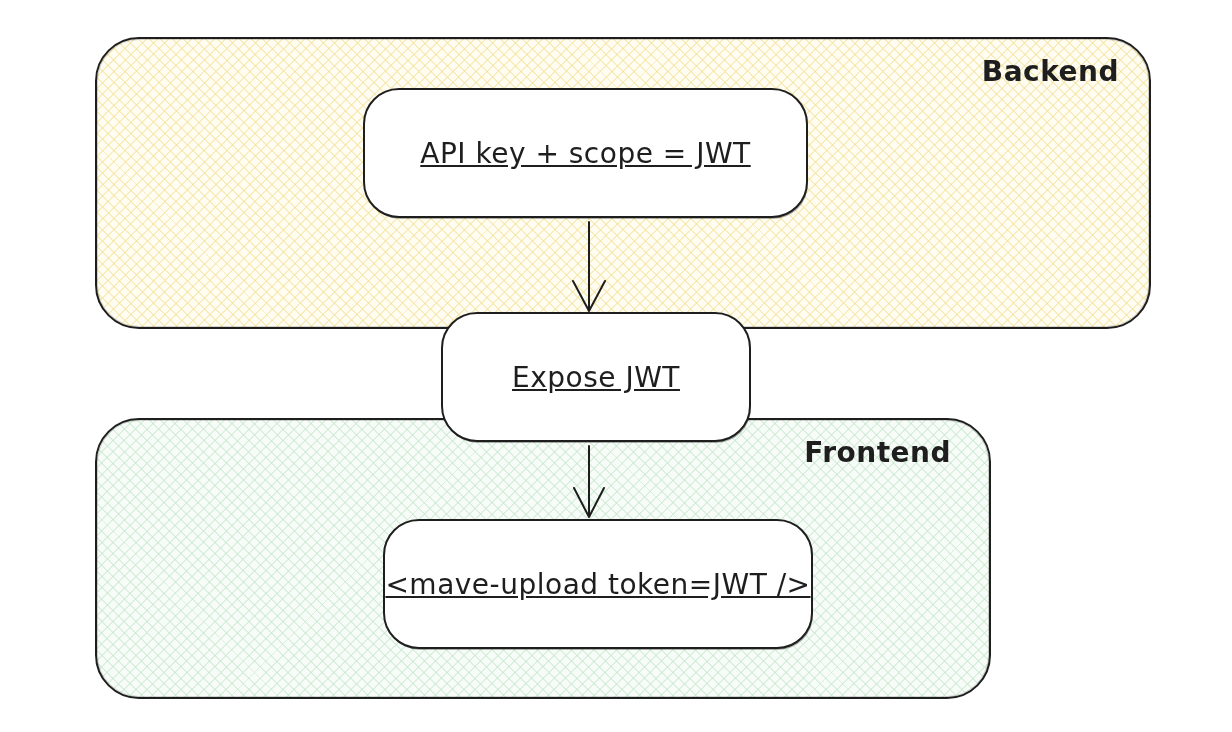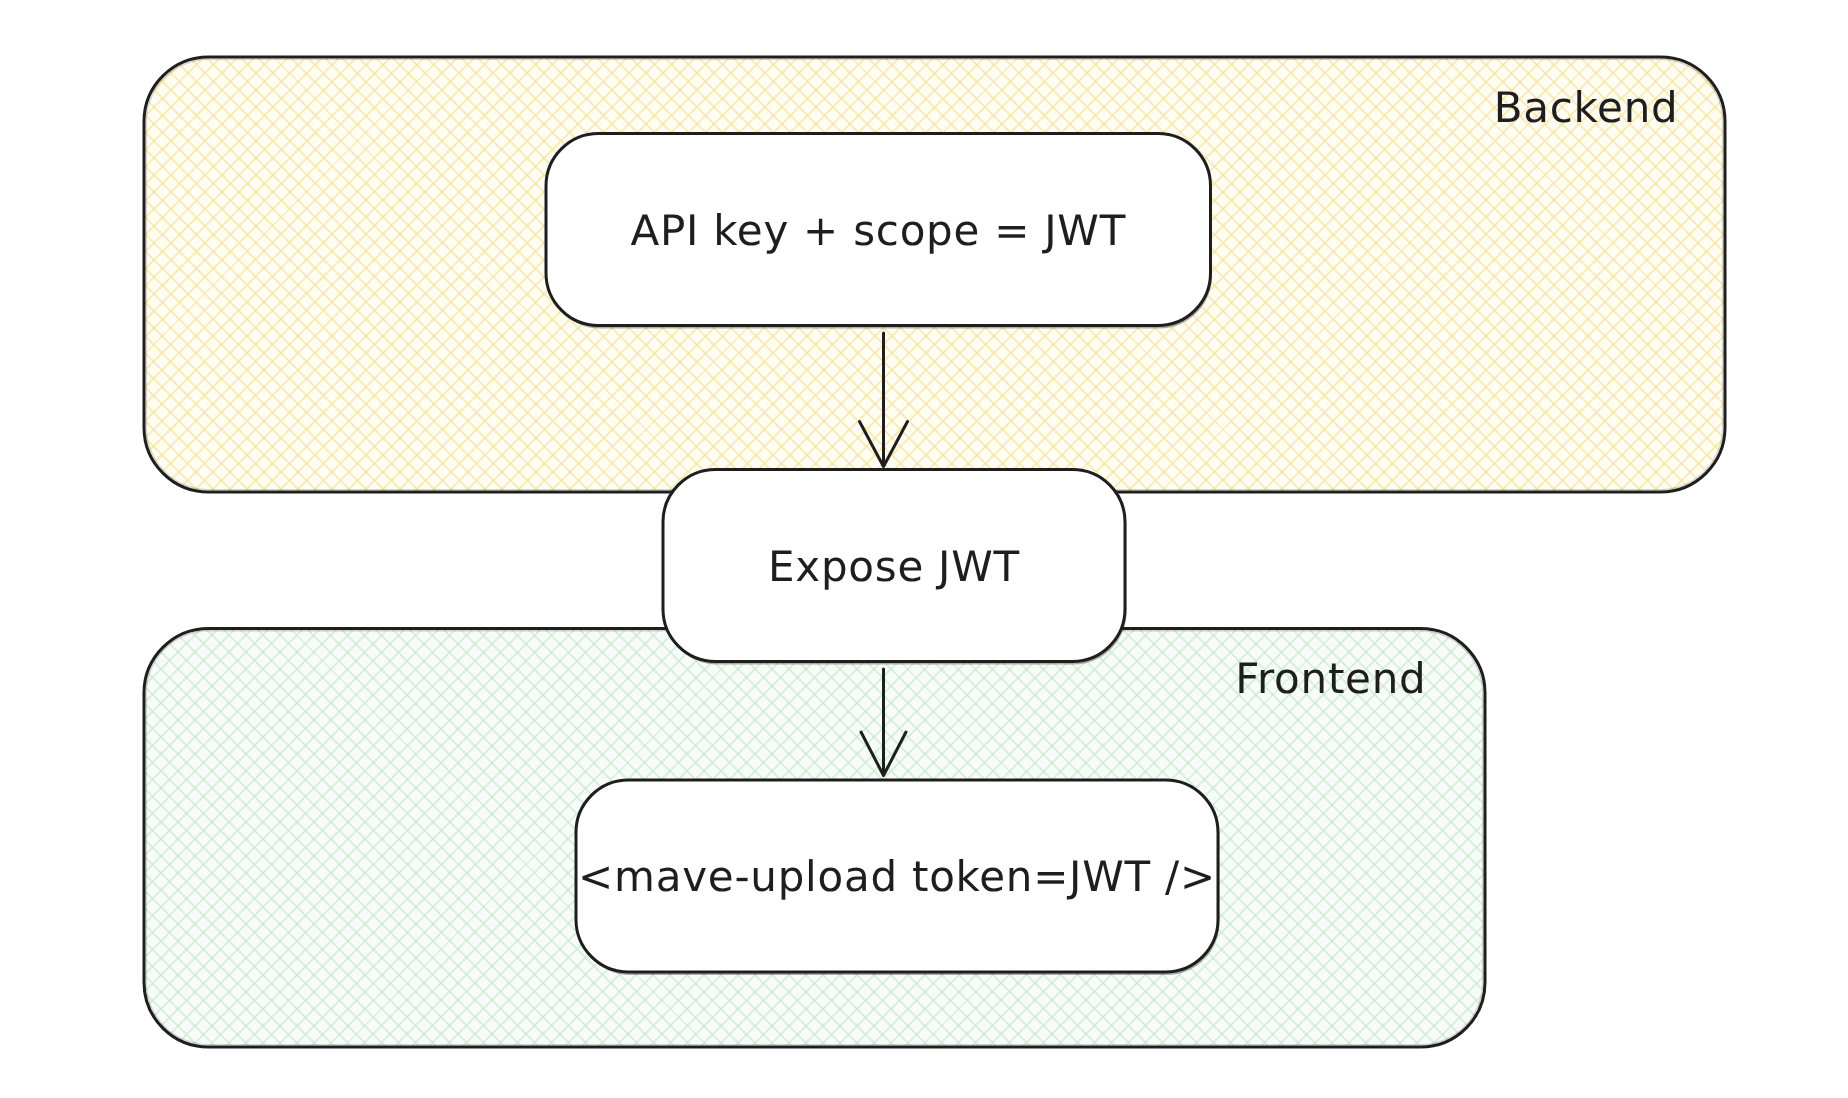--- a/index.html
+++ b/index.html
@@ -40,34 +40,36 @@
       repeating-linear-gradient(-45deg, rgba(196,230,203,0.55) 0px, rgba(196,230,203,0.55) 1.4px, transparent 1.4px, transparent 8px);
   }
   .panel-label {
     position: absolute;
     top: 16px;
     right: 30px;
     font-size: 28px;
     letter-spacing: 0.5px;
     color: #1e1e1e;
     white-space: nowrap;
+    font-weight: bold;
   }
 
   
   .node {
     position: absolute;
     background: #ffffff;
     border: 2.5px solid #1e1e1e;
     border-radius: 36px;
     box-sizing: border-box;
     display: flex;
     align-items: center;
     justify-content: center;
     z-index: 3;
     box-shadow: 1px 2px 0 -1px rgba(30,30,30,0.35);
+    text-decoration: underline;
   }
   .node-text {
     font-size: 28px;
     letter-spacing: 0.5px;
     white-space: nowrap;
     color: #1e1e1e;
   }
   .node-api   { left: 363px; top:  88px; width: 445px; height: 130px; }
   .node-expose{ left: 441px; top: 312px; width: 310px; height: 130px; }
   .node-mave  { left: 383px; top: 519px; width: 430px; height: 130px; }

